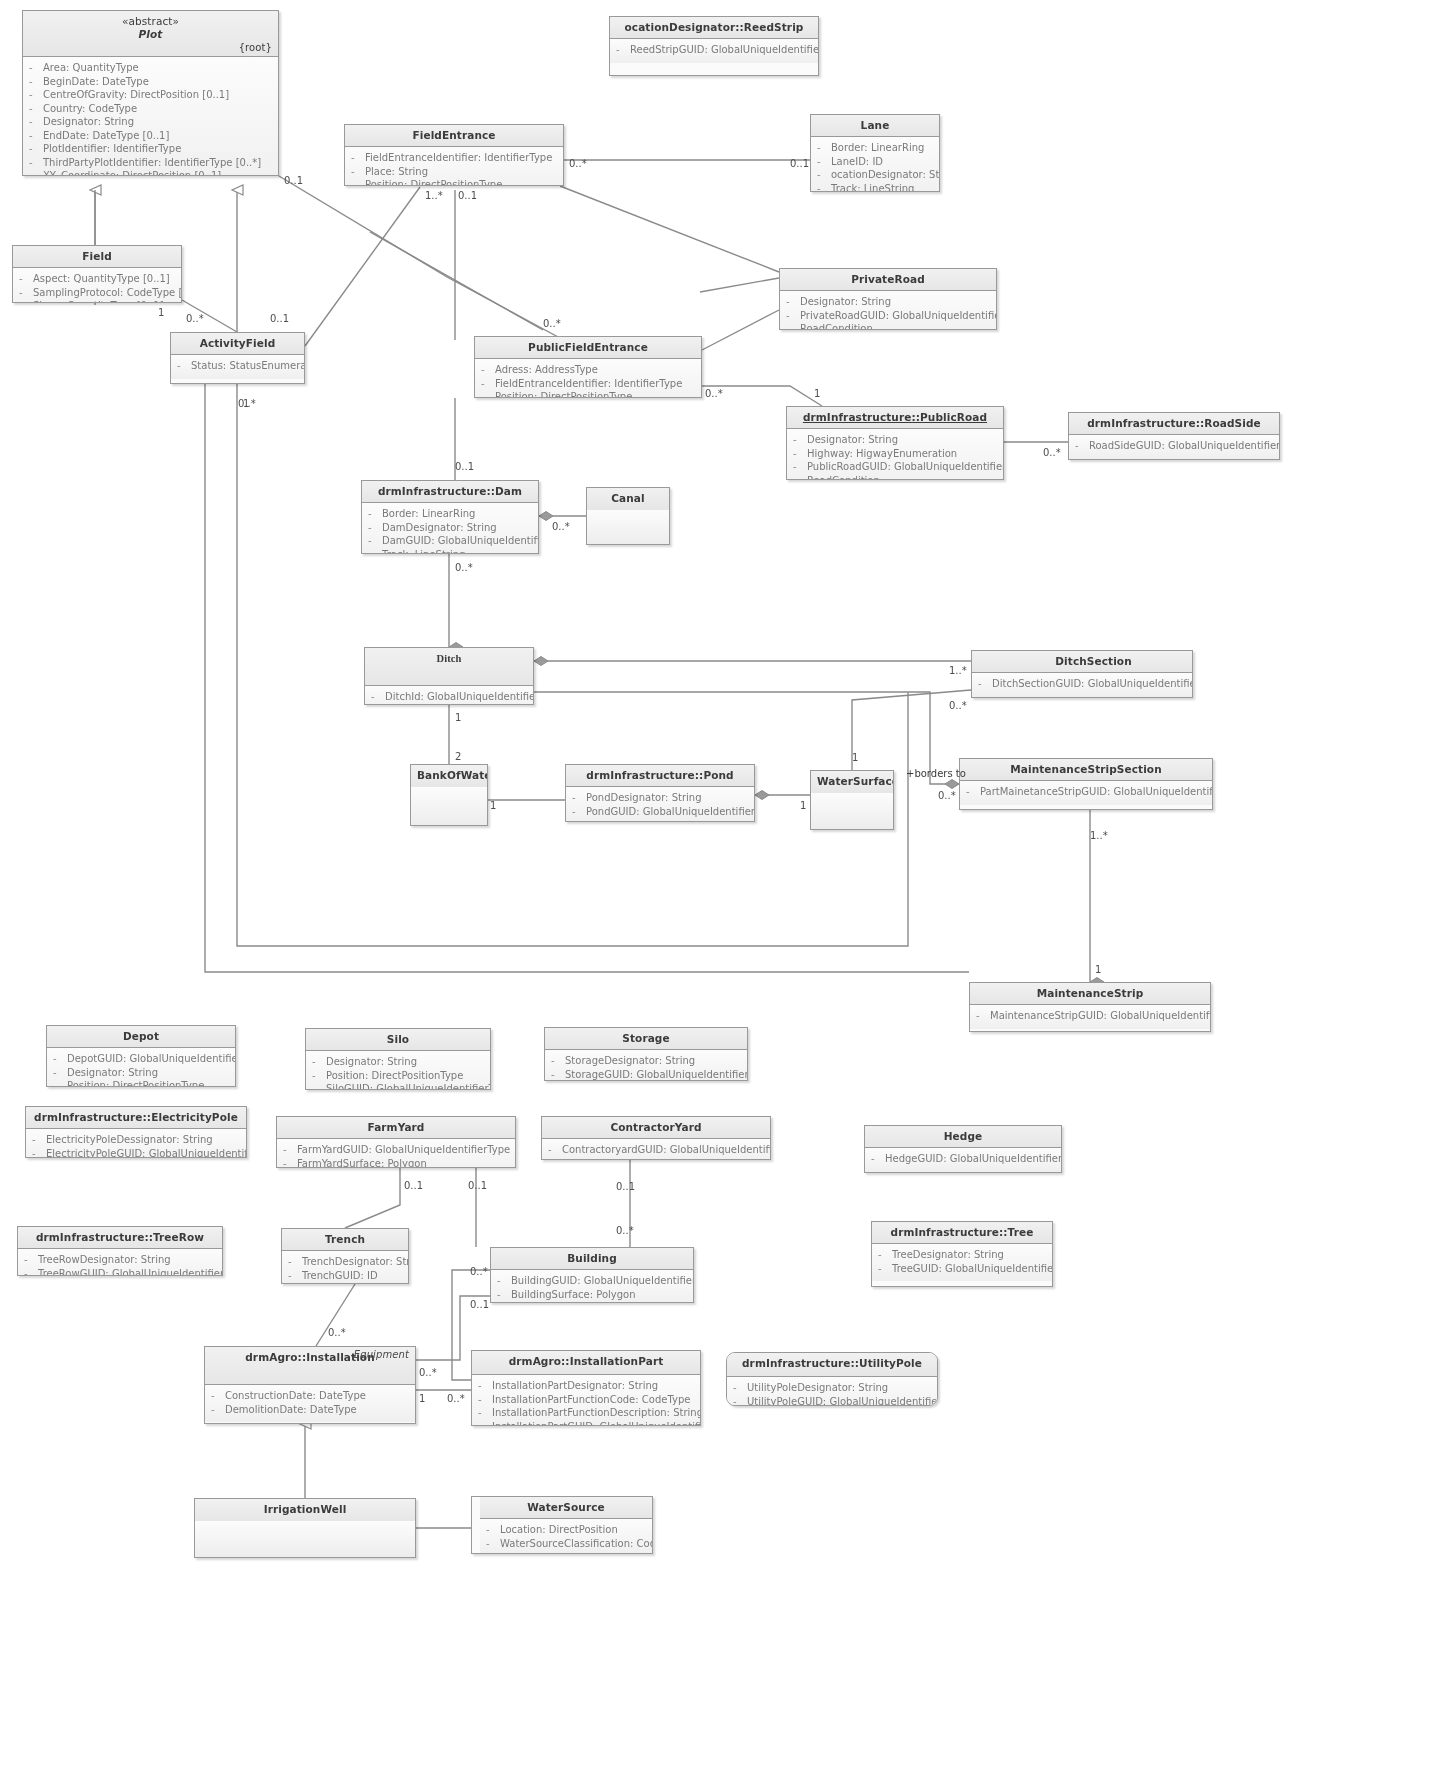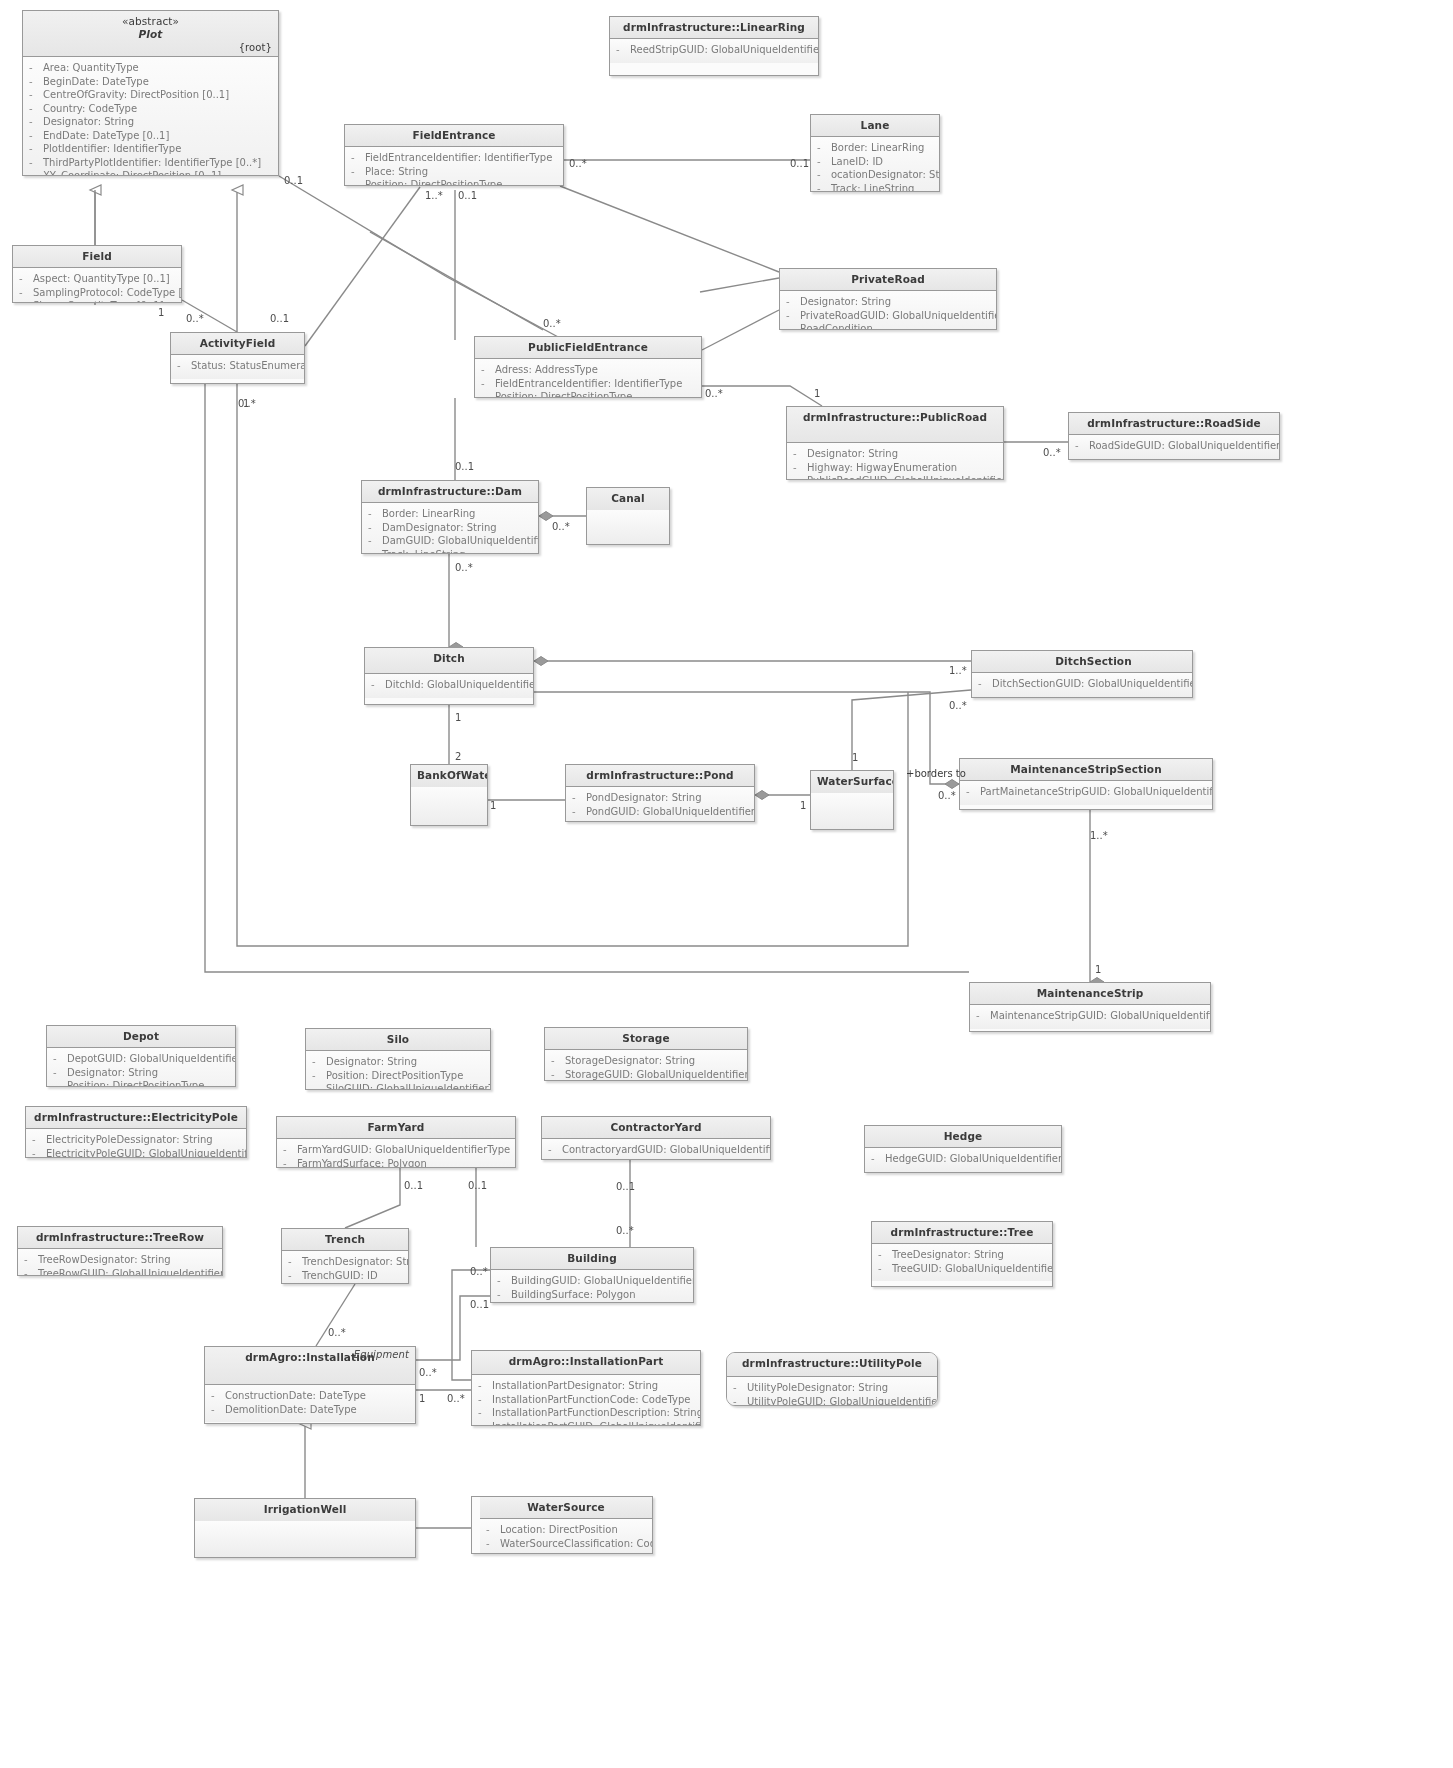--- a/index.html
+++ b/index.html
@@ -221,21 +221,21 @@
             <span class="vis">-</span>
             <span class="txt">ThirdPartyPlotIdentifier: IdentifierType [0..*]</span>
           </div>
           <div class="attr">
             <span class="vis">-</span>
             <span class="txt">XY_Coordinate: DirectPosition [0..1]</span>
           </div>
         </div>
       </div>
       <div class="uml-class" style="left: 609px; top: 16px; width: 210px; height: 60px;">
-        <div class="uml-head" style="height: 22px;"><span class="">drmInfrastructure::LinearRing</span></div>
+        <div class="uml-head" style="height: 22px;"><span class="">ocationDesignator::ReedStrip</span></div>
         <div class="uml-attrs">
           <div class="attr">
             <span class="vis">-</span>
             <span class="txt">ReedStripGUID: GlobalUniqueIdentifierType</span>
           </div>
         </div>
       </div>
       <div class="uml-class" style="left: 344px; top: 124px; width: 220px; height: 62px;">
         <div class="uml-head" style="height: 22px;"><span class="">FieldEntrance</span></div>
         <div class="uml-attrs">
@@ -328,21 +328,21 @@
             <span class="vis">-</span>
             <span class="txt">FieldEntranceIdentifier: IdentifierType</span>
           </div>
           <div class="attr">
             <span class="vis">-</span>
             <span class="txt">Position: DirectPositionType</span>
           </div>
         </div>
       </div>
       <div class="uml-class" style="left: 786px; top: 406px; width: 218px; height: 74px;">
-        <div class="uml-head" style="height: 36px;"><span class="">drmInfrastructure::PublicRoad</span></div>
+        <div class="uml-head" style="height: 22px; text-decoration: underline;"><span class="">drmInfrastructure::PublicRoad</span></div>
         <div class="uml-attrs">
           <div class="attr">
             <span class="vis">-</span>
             <span class="txt">Designator: String</span>
           </div>
           <div class="attr">
             <span class="vis">-</span>
             <span class="txt">Highway: HigwayEnumeration</span>
           </div>
           <div class="attr">
@@ -383,21 +383,21 @@
             <span class="vis">-</span>
             <span class="txt">Track: LineString</span>
           </div>
         </div>
       </div>
       <div class="uml-class" style="left: 586px; top: 487px; width: 84px; height: 58px;">
         <div class="uml-head noborder" style="height: 22px;"><span class="">Canal</span></div>
         <div class="uml-attrs empty-body" style="height: 36px;"></div>
       </div>
       <div class="uml-class" style="left: 364px; top: 647px; width: 170px; height: 58px;">
-        <div class="uml-head" style="height: 26px;"><span class="">Ditch</span></div>
+        <div class="uml-head" style="height: 38px; font-family: Liberation Serif, serif;"><span class="">Ditch</span></div>
         <div class="uml-attrs">
           <div class="attr">
             <span class="vis">-</span>
             <span class="txt">DitchId: GlobalUniqueIdentifierType</span>
           </div>
         </div>
       </div>
       <div class="uml-class" style="left: 971px; top: 650px; width: 222px; height: 48px;">
         <div class="uml-head" style="height: 22px; padding-left: 29px;"><span class="">DitchSection</span></div>
         <div class="uml-attrs">

